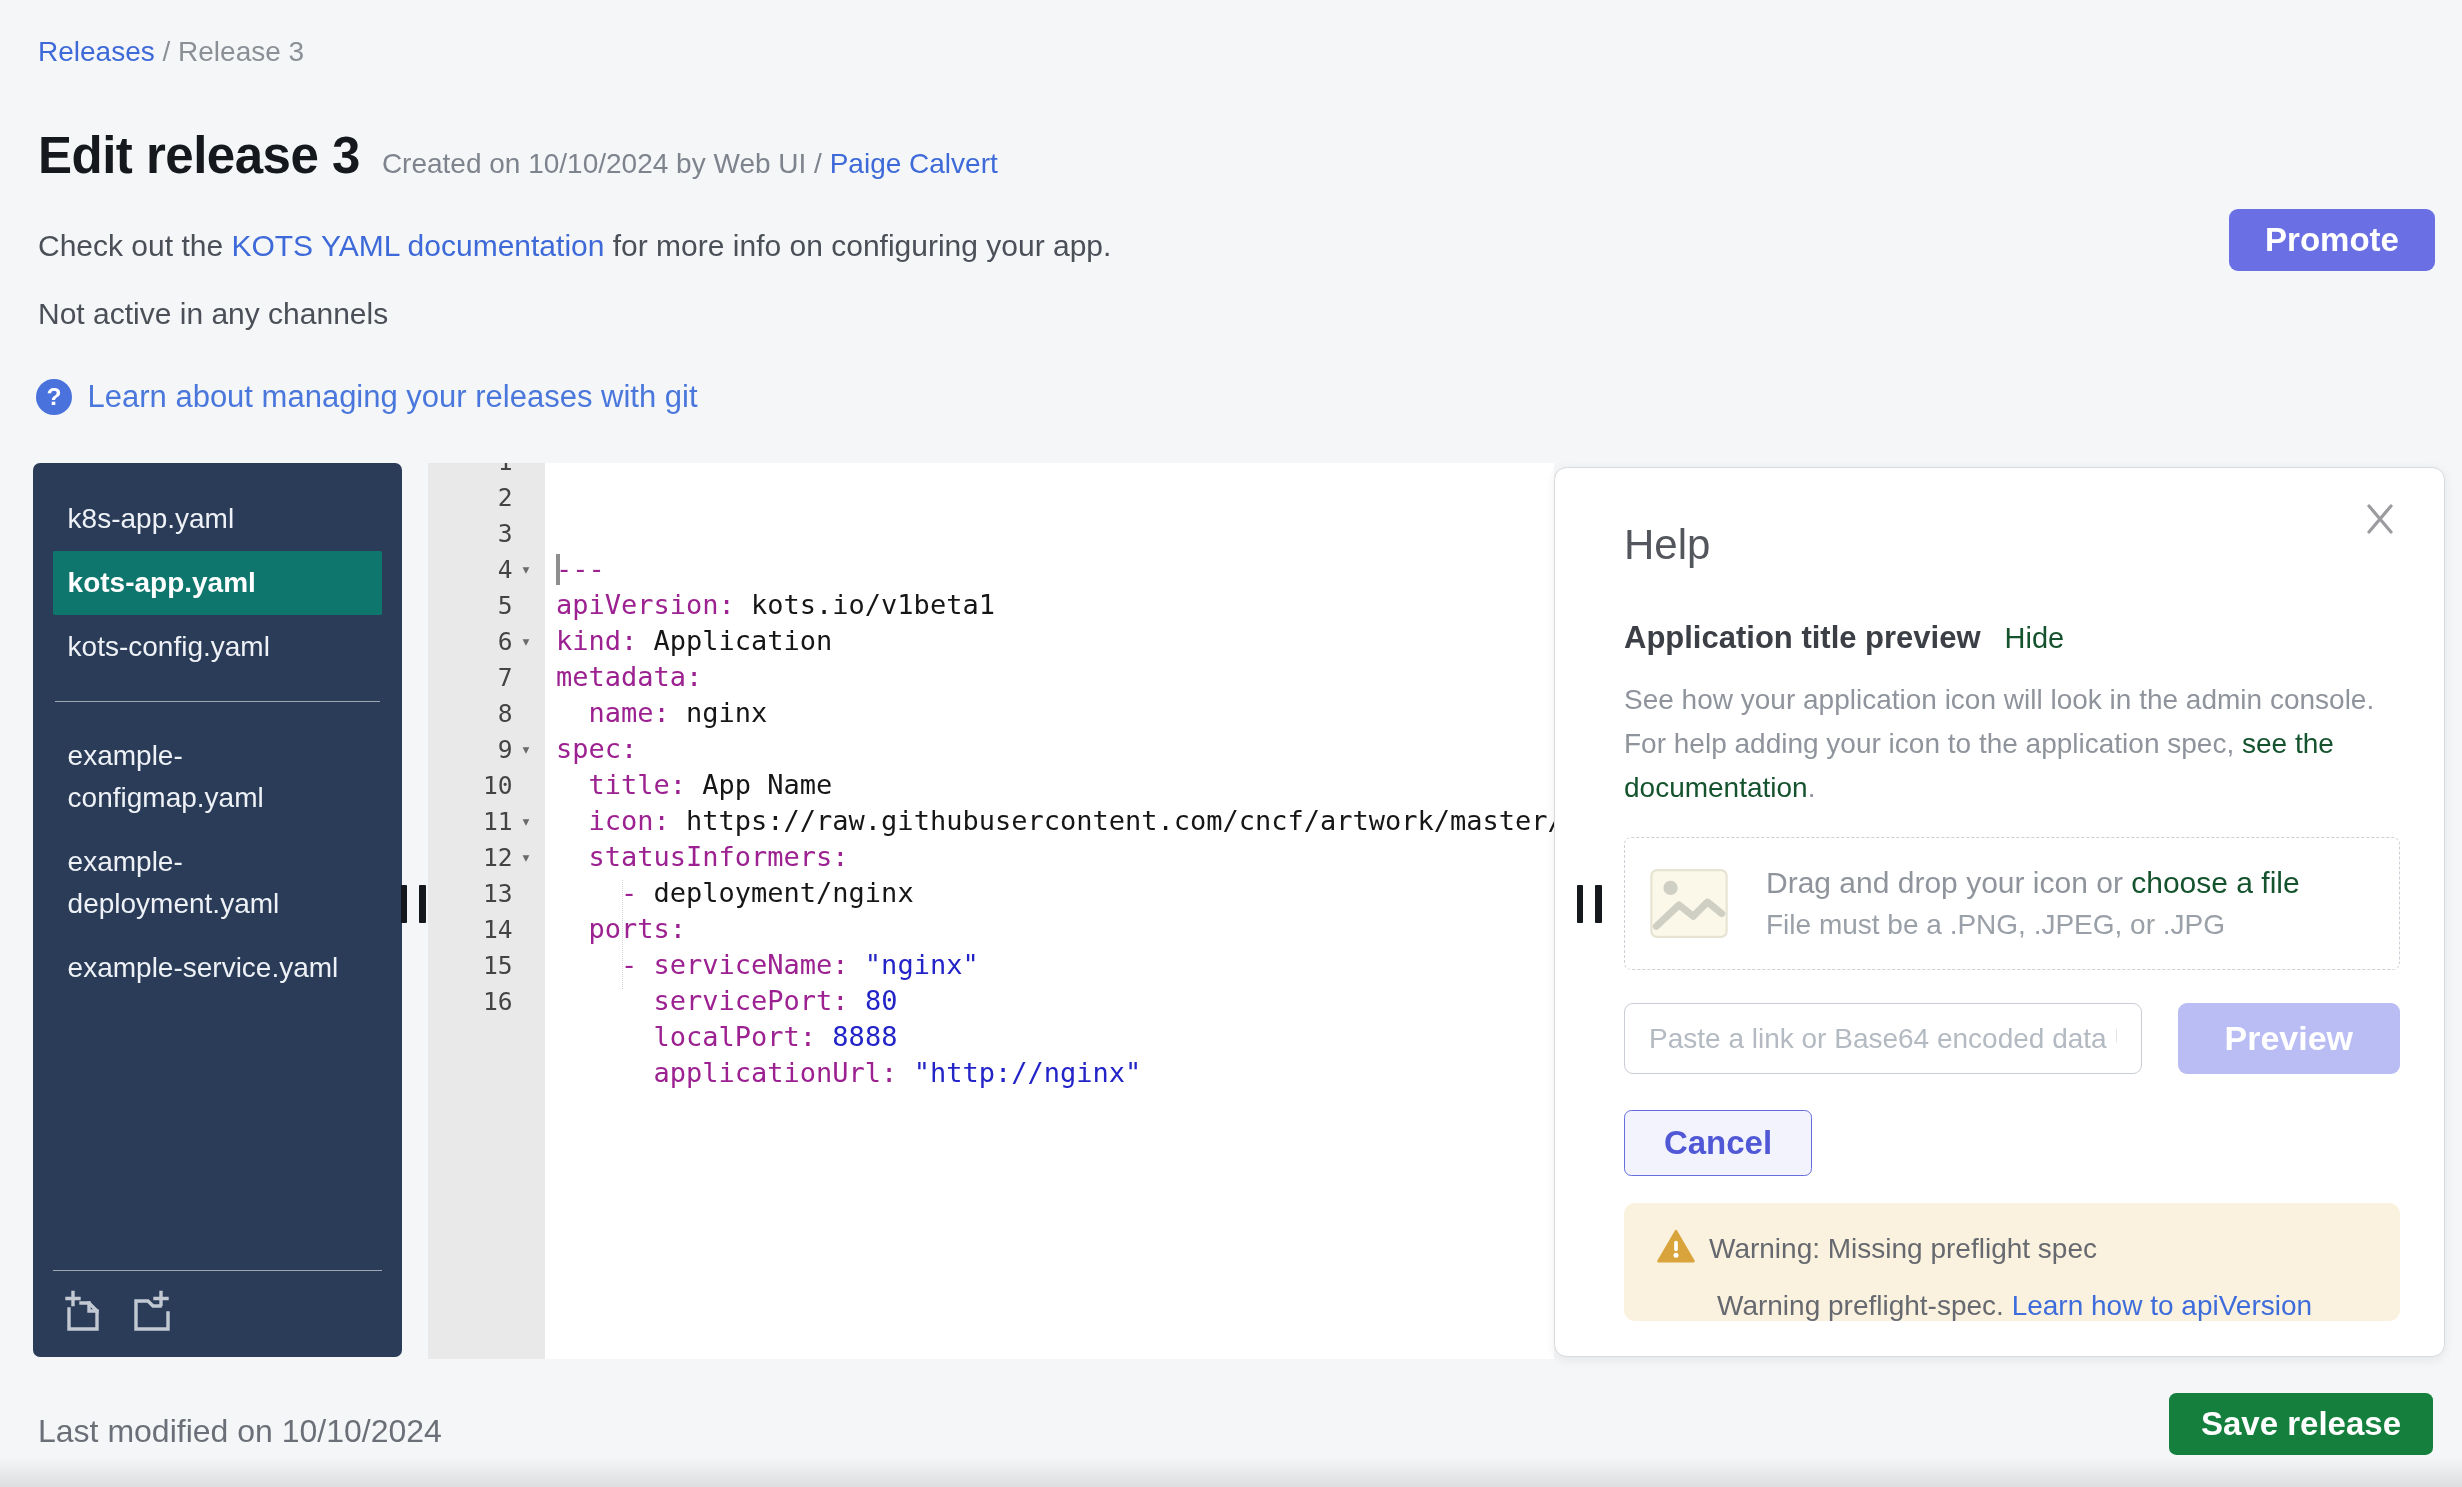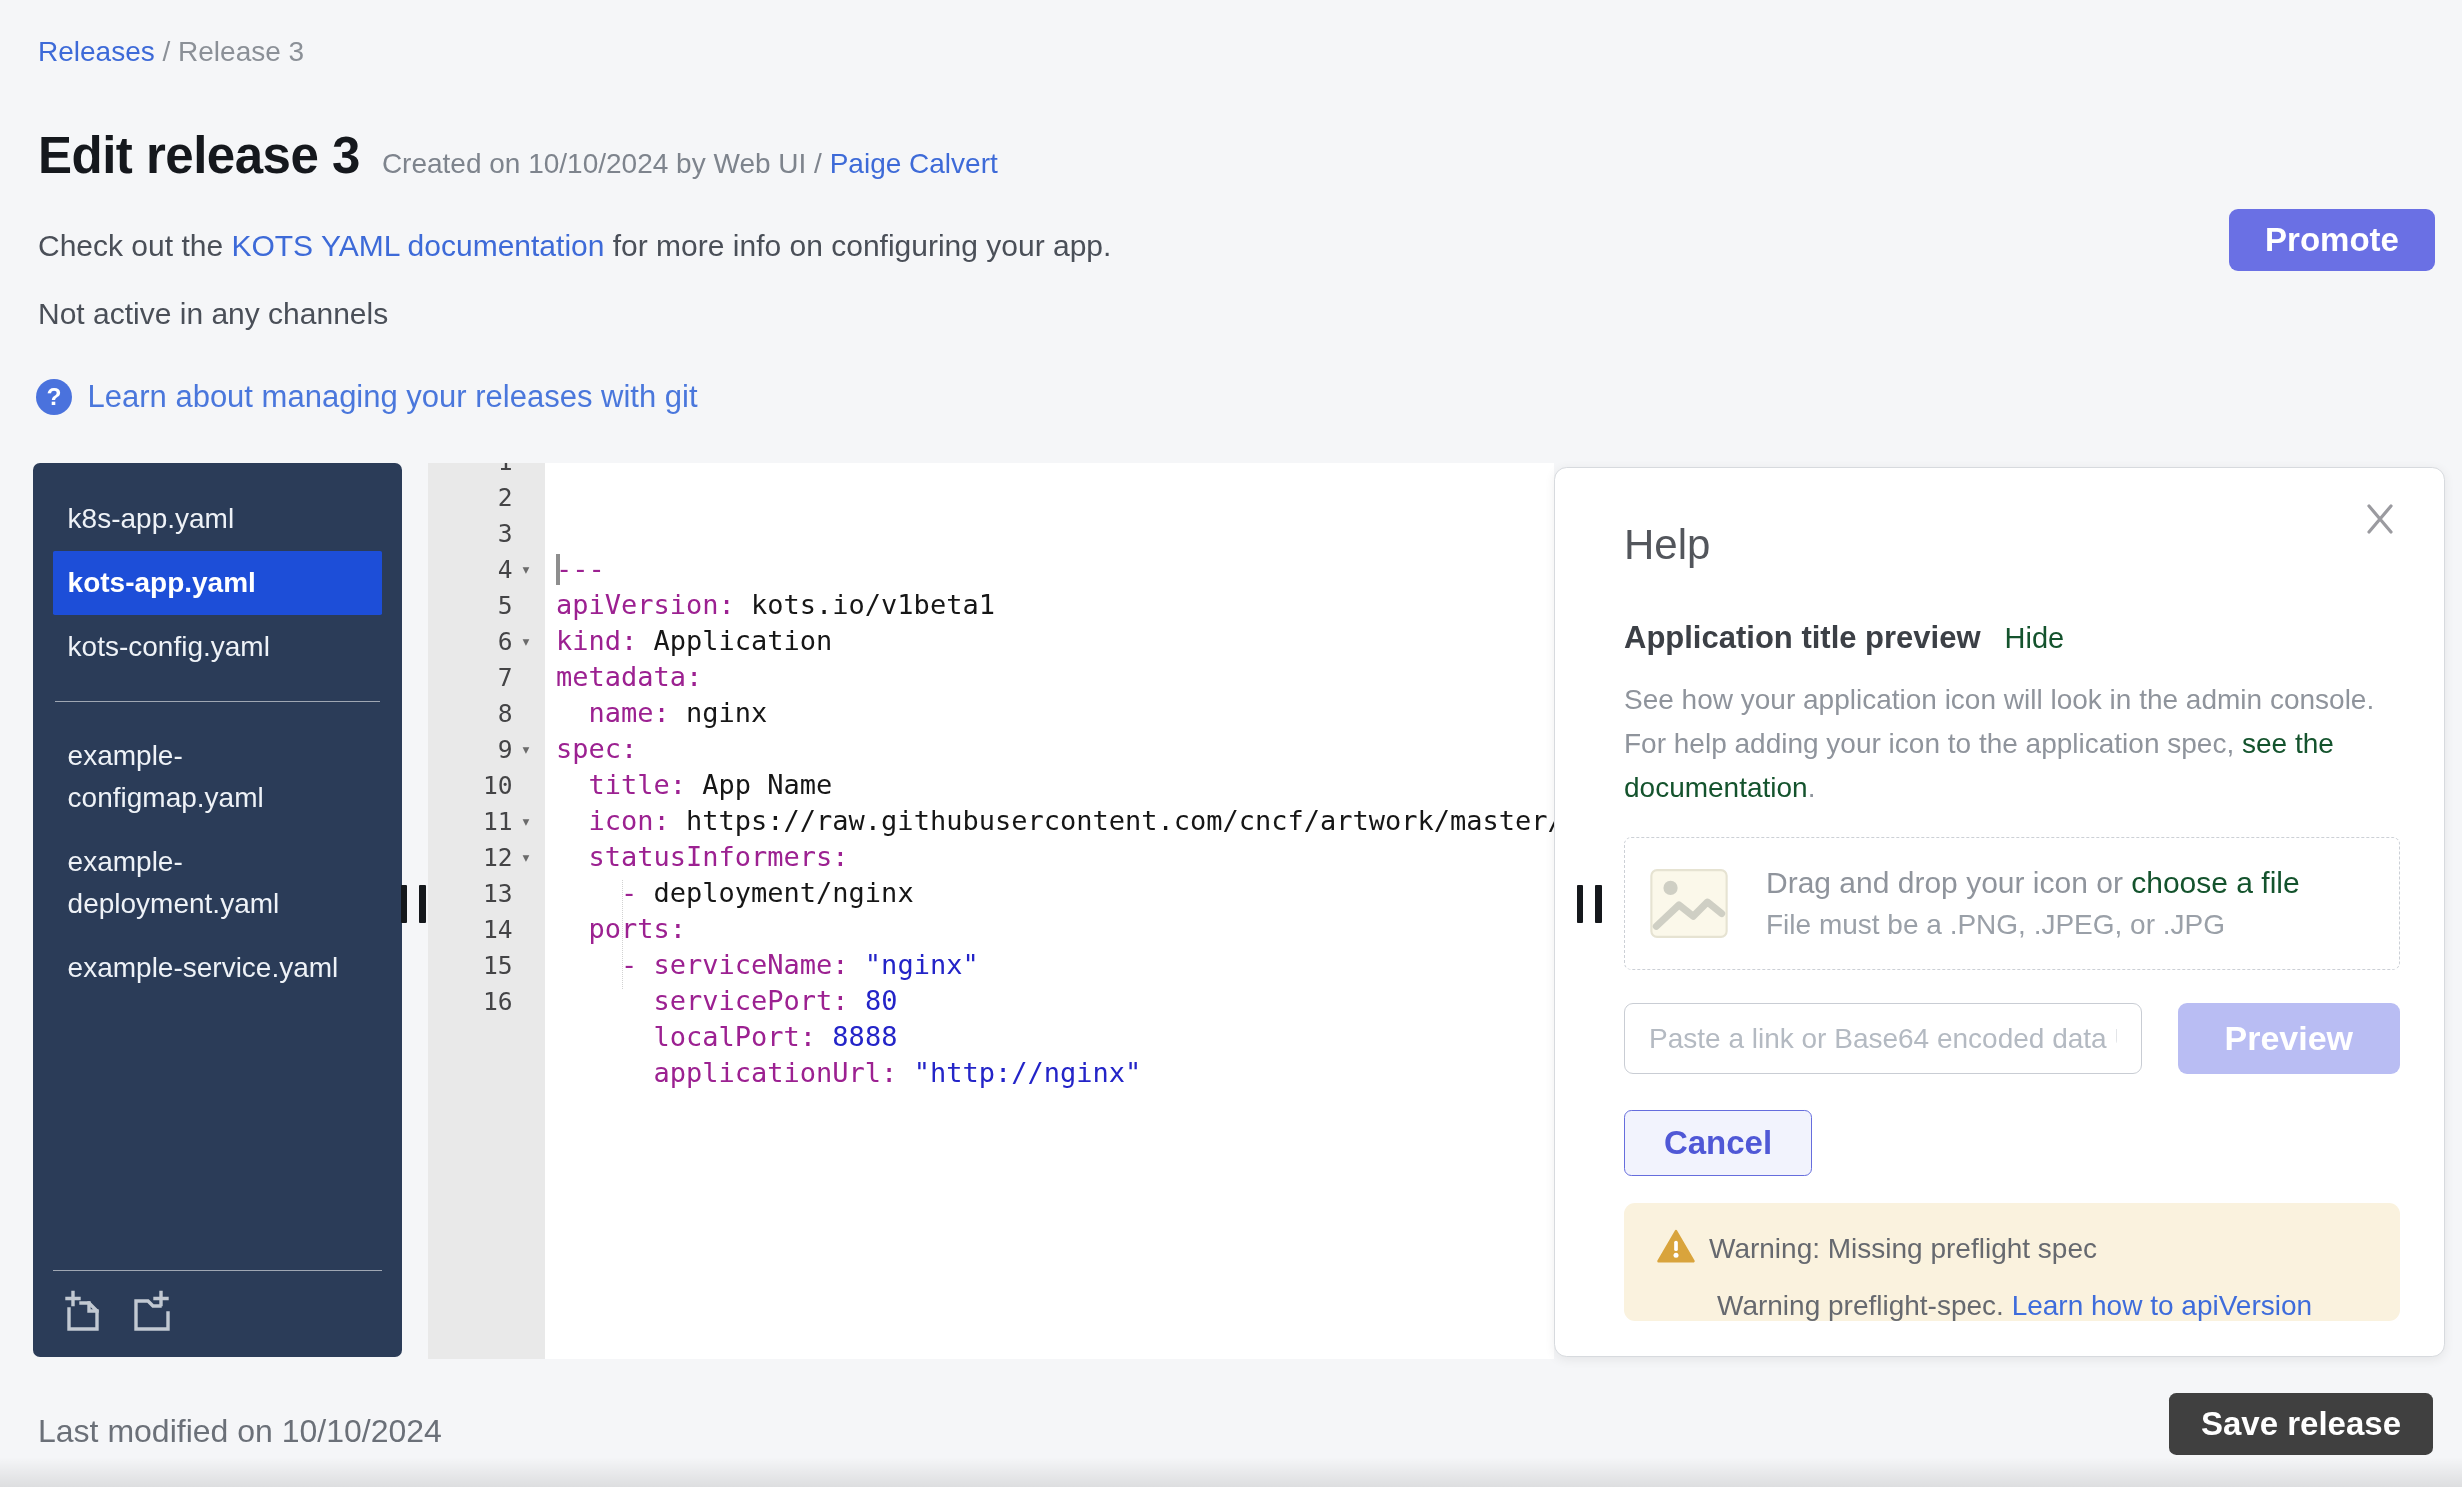--- a/index.html
+++ b/index.html
@@ -46,21 +46,21 @@
   .sidebar {
     position:absolute; left:33px; top:463px; width:369px; height:894px;
     background:#2b3c58; border-radius:7px;
     padding:24px 20px 24px; display:flex; flex-direction:column;
   }
   .file-list { display:flex; flex-direction:column; }
   .sb-item {
     font-size:28px; line-height:42px; color:#eef2f7;
     padding:11px 14.6px; white-space:pre-line; cursor:pointer; border-radius:1.8px;
   }
-  .sb-item.selected { background:#1d4ed8; color:#ffffff; font-weight:700; }
+  .sb-item.selected { background:#0f766e; color:#ffffff; font-weight:700; }
   .sb-divider { height:0.9px; background:rgba(255,255,255,0.55); margin:22px 1.8px; }
   .sb-spacer { flex:1; }
   .sb-footer {
     border-top:0.9px solid rgba(255,255,255,0.55);
     padding:18px 7.3px 0; display:flex; gap:25.5px; align-items:center;
   }
   .sb-footer svg { display:block; cursor:pointer; }
 
   
   .editor {
@@ -154,21 +154,21 @@
   }
   .warn-row1 { display:flex; align-items:center; gap:12px; }
   .warn-text { font-size:28px; color:#66696f; }
   .warn-row2 { margin-top:20px; padding-left:62px; font-size:28px; color:#66696f; }
   .warn-link { color:#3e6cdb; }
 
   
   .footer-modified { position:absolute; left:38px; top:1413px; font-size:32px; color:#6b7078; }
   .save-btn {
     position:absolute; left:2169px; top:1393px; width:264px; height:62px;
-    background:#404040; color:#fff; border:none; border-radius:7.3px;
+    background:#15803d; color:#fff; border:none; border-radius:7.3px;
     font-size:33px; font-weight:700; font-family:inherit; cursor:pointer;
   }
   .bottom-fade {
     position:absolute; left:0; right:0; bottom:0; height:31px;
     background:linear-gradient(to bottom, rgba(0,0,0,0), rgba(0,0,0,0.10));
     pointer-events:none;
   }
 </style>
 </head>
 <body>

